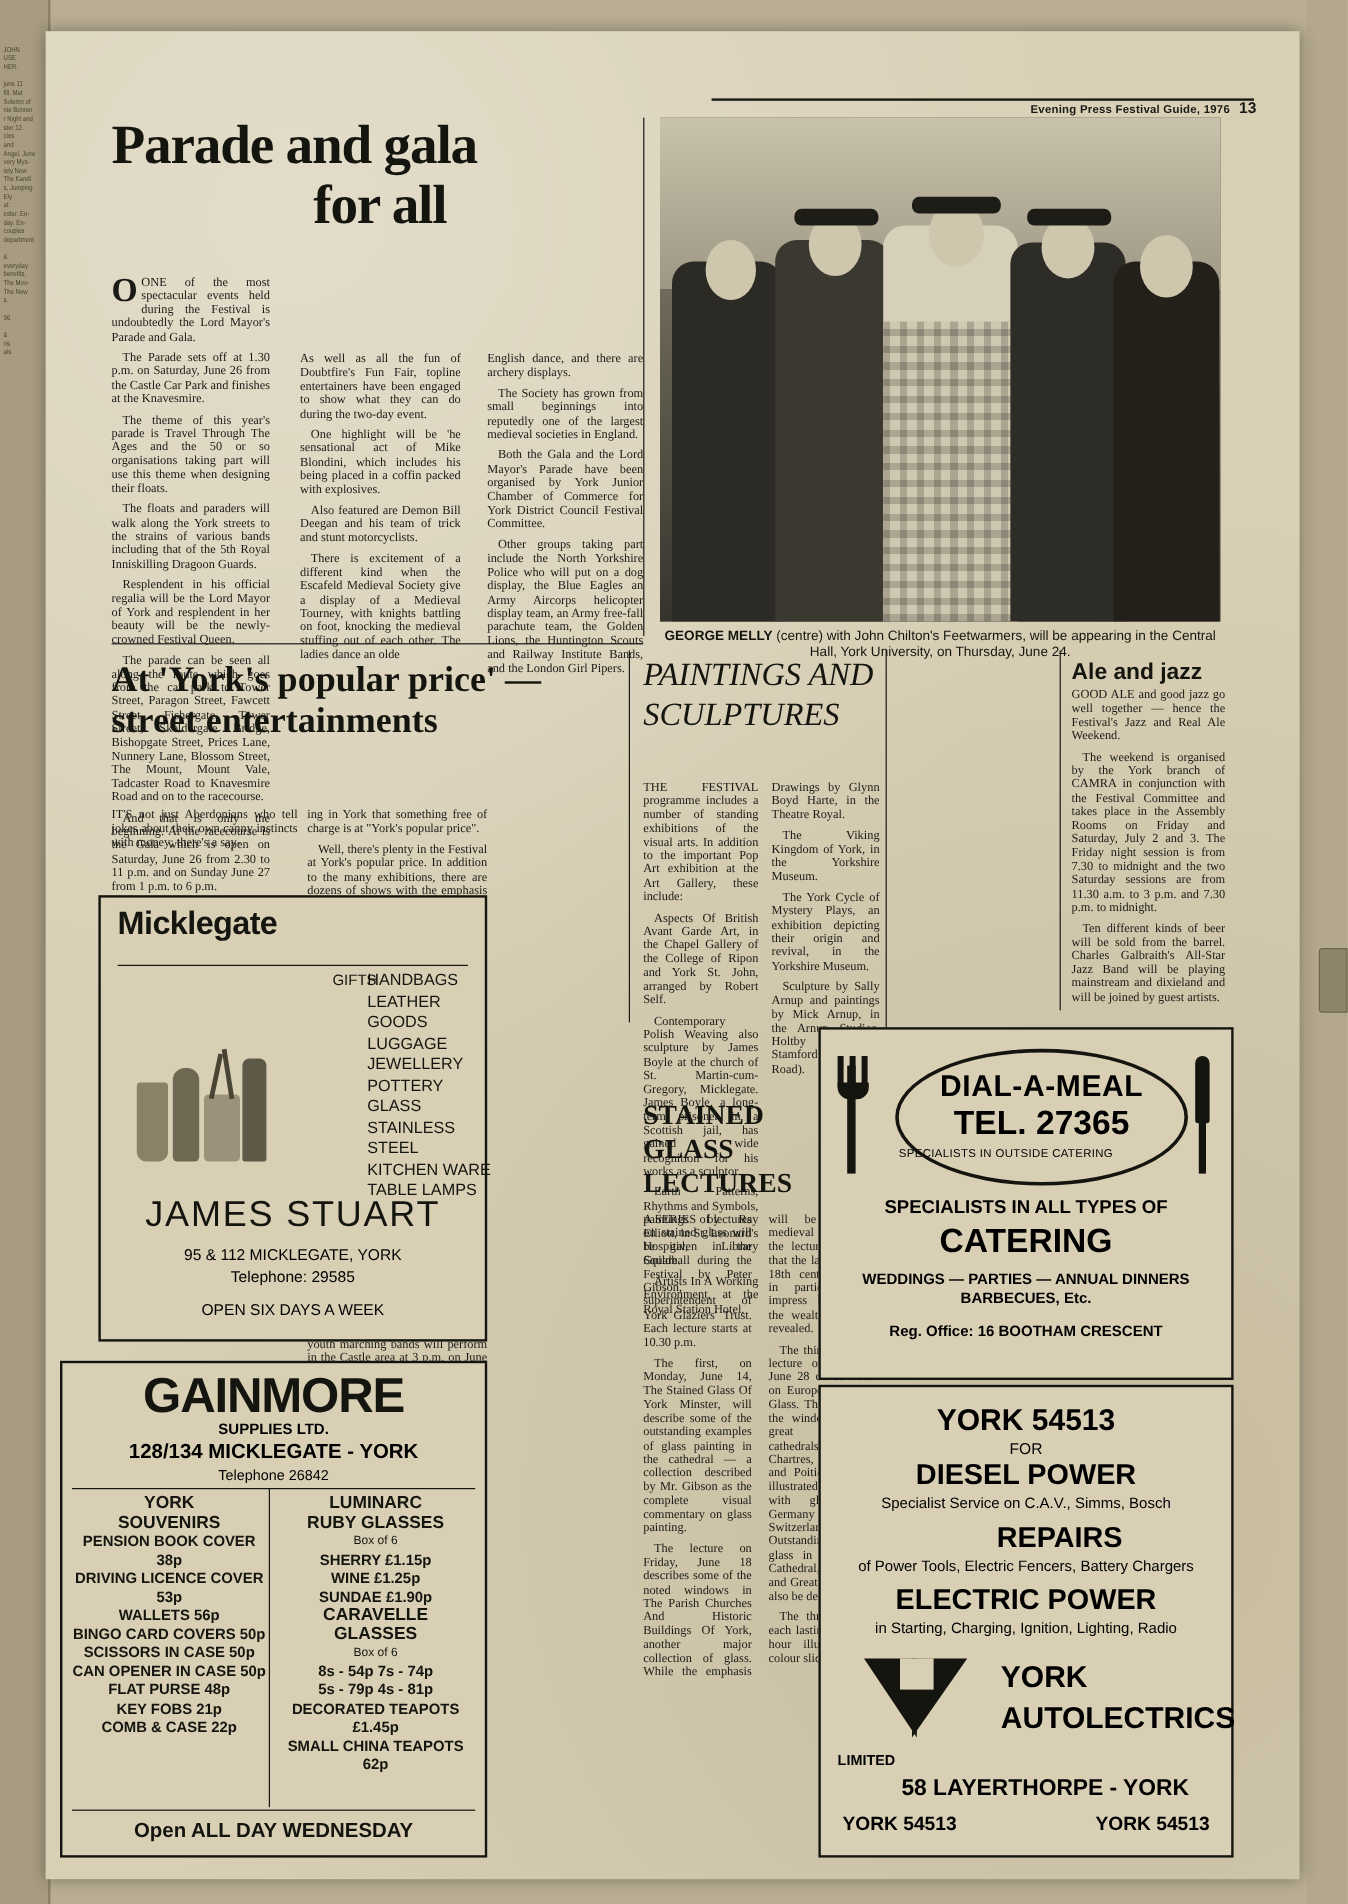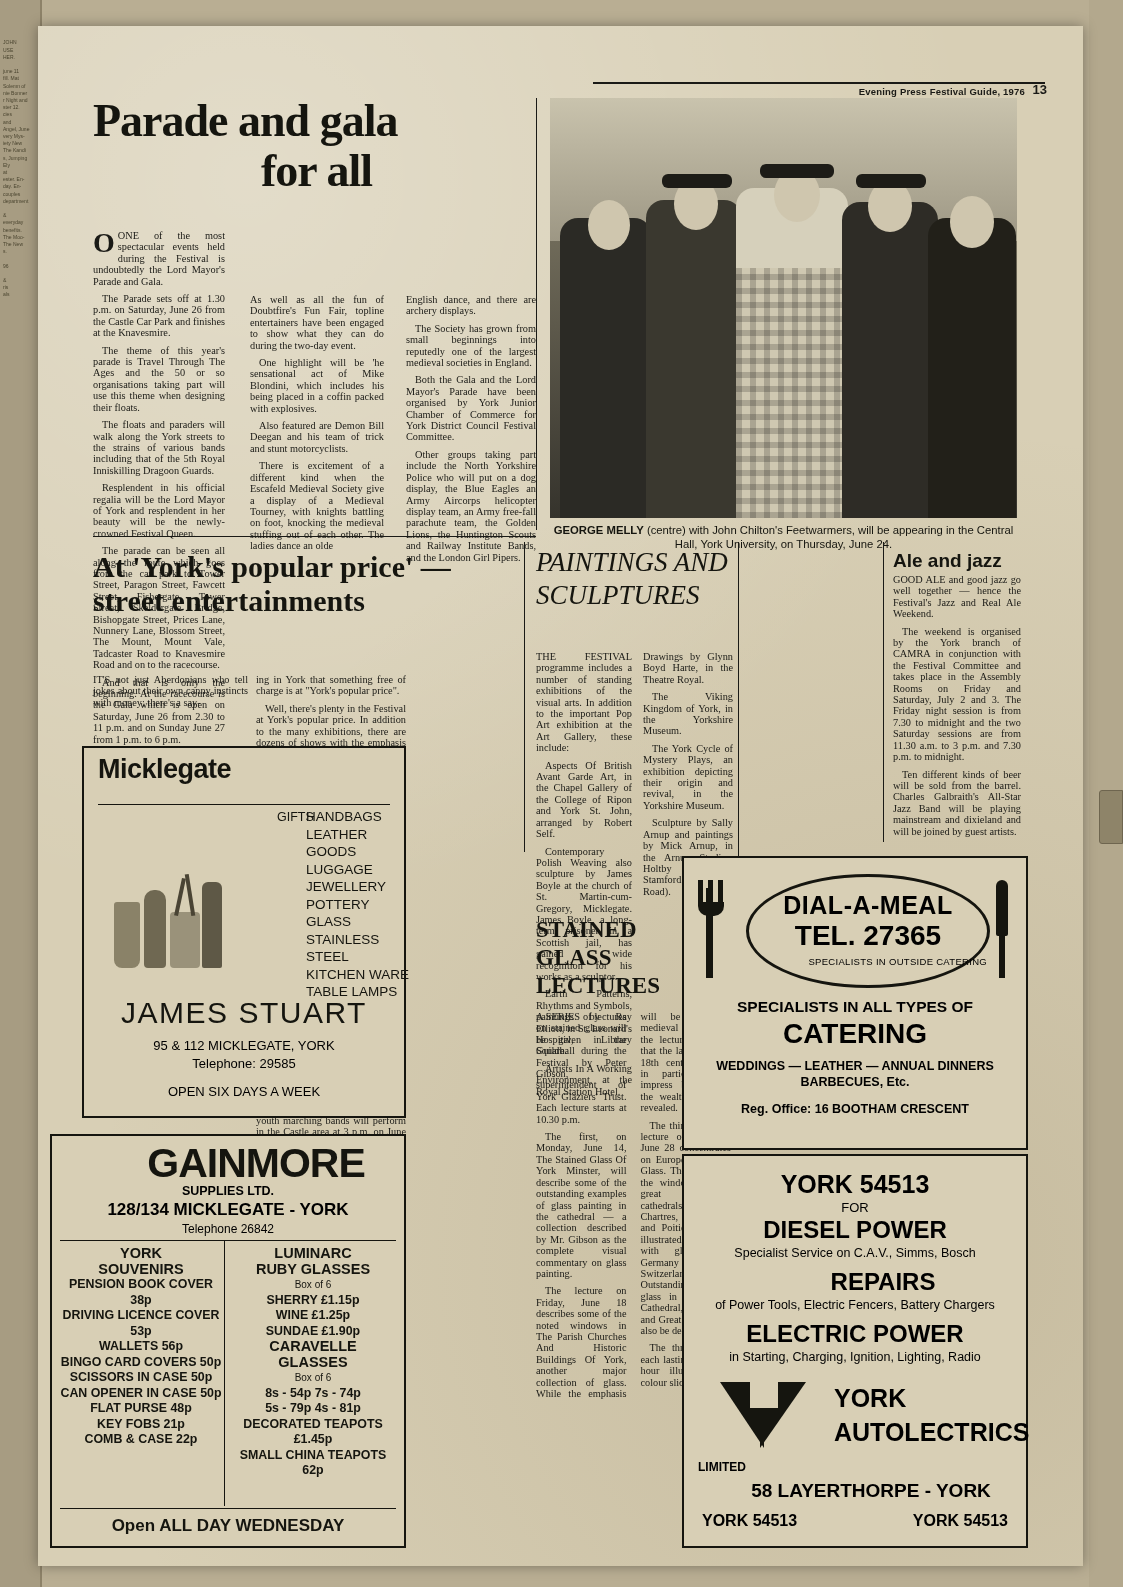--- a/index.html
+++ b/index.html
@@ -138,39 +138,39 @@
   .js-name{
     font-family:"Liberation Sans",sans-serif;font-size:30px;letter-spacing:1.5px;
     text-align:center;color:#15150f;
   }
   .js-sub{font-family:"Liberation Sans",sans-serif;font-size:13px;text-align:center;color:#000000;}
   .goods{font-family:"Liberation Sans",sans-serif;font-size:13.5px;line-height:17.5px;color:#15150f;}
   .gifts{font-family:"Liberation Sans",sans-serif;font-size:12.5px;color:#15150f;margin-left:43px;}
 
   .gain-title{
     font-family:"Liberation Sans",sans-serif;font-weight:bold;font-size:41px;
-    text-align:center;color:#15150f;letter-spacing:-1px;padding-left:28px;
+    text-align:center;color:#15150f;letter-spacing:-1px;
   }
   .gain-sub{font-family:"Liberation Sans",sans-serif;font-weight:bold;font-size:12.5px;text-align:center;}
   .gain-addr{font-family:"Liberation Sans",sans-serif;font-weight:bold;font-size:17px;text-align:center;}
   .gain-tel{font-family:"Liberation Sans",sans-serif;font-size:12px;text-align:center;}
   .lst{font-family:"Liberation Sans",sans-serif;font-weight:bold;font-size:12.4px;line-height:15.5px;text-align:center;color:#15150f;}
   .lst .big{font-size:14.5px;}
   .wed{
     font-family:"Liberation Sans",sans-serif;font-weight:bold;font-size:17px;
     text-align:center;color:#15150f;
   }
 
   .dial-oval{
     position:absolute;left:62px;top:16px;width:238px;height:108px;
     border:3px solid #15150f;border-radius:50%;
   }
   .dial-t1{font-family:"Liberation Sans",sans-serif;font-weight:bold;font-size:25px;text-align:center;letter-spacing:.5px;}
   .dial-t2{font-family:"Liberation Sans",sans-serif;font-weight:bold;font-size:28px;text-align:center;}
-  .dial-t3{font-family:"Liberation Sans",sans-serif;font-size:9.5px;text-align:right;letter-spacing:.3px;}
+  .dial-t3{font-family:"Liberation Sans",sans-serif;font-size:9.5px;text-align:left;letter-spacing:.3px;}
   .cater-h{font-family:"Liberation Sans",sans-serif;font-weight:bold;font-size:15.5px;text-align:center;}
   .cater-b{font-family:"Liberation Sans",sans-serif;font-weight:bold;font-size:28px;text-align:center;}
   .cater-s{font-family:"Liberation Sans",sans-serif;font-weight:bold;font-size:12.5px;text-align:center;line-height:16px;}
   .cater-r{font-family:"Liberation Sans",sans-serif;font-weight:bold;font-size:12.5px;text-align:center;}
 
   .york-h{font-family:"Liberation Sans",sans-serif;font-weight:bold;font-size:25px;text-align:center;}
   .york-for{font-family:"Liberation Sans",sans-serif;font-size:13px;text-align:center;}
   .york-b{font-family:"Liberation Sans",sans-serif;font-weight:bold;font-size:24px;text-align:center;}
   .york-s{font-family:"Liberation Sans",sans-serif;font-size:12.5px;text-align:center;}
   .auto-b{font-family:"Liberation Sans",sans-serif;font-weight:bold;font-size:25px;}
@@ -392,21 +392,21 @@
       <div class="fork" style="left:34px;top:22px;width:5px;height:26px;"></div>
       <div class="fork" style="left:14px;top:44px;width:26px;height:14px;border-radius:0 0 10px 10px;"></div>
     </div>
 
     <div>
       <div class="knife" style="left:312px;top:22px;width:12px;height:56px;border-radius:6px 6px 2px 2px;"></div>
       <div class="knife" style="left:315px;top:74px;width:6px;height:46px;"></div>
     </div>
     <div class="cater-h" style="position:absolute;left:0;top:140px;width:100%;">SPECIALISTS IN ALL TYPES OF</div>
     <div class="cater-b" style="position:absolute;left:0;top:160px;width:100%;">CATERING</div>
-    <div class="cater-s" style="position:absolute;left:10px;top:200px;width:322px;">WEDDINGS — LEATHER — ANNUAL DINNERS BARBECUES, Etc.</div>
+    <div class="cater-s" style="position:absolute;left:10px;top:200px;width:322px;">WEDDINGS — PARTIES — ANNUAL DINNERS BARBECUES, Etc.</div>
     <div class="cater-r" style="position:absolute;left:0;top:244px;width:100%;">Reg. Office: 16 BOOTHAM CRESCENT</div>
   </div>
 
   <div class="ad" style="left:644px;top:1128px;width:342px;height:390px;">
     <div class="york-h" style="position:absolute;left:0;top:14px;width:100%;">YORK 54513</div>
     <div class="york-for" style="position:absolute;left:0;top:44px;width:100%;">FOR</div>
     <div class="york-b" style="position:absolute;left:0;top:60px;width:100%;">DIESEL POWER</div>
     <div class="york-s" style="position:absolute;left:0;top:90px;width:100%;">Specialist Service on C.A.V., Simms, Bosch</div>
     <div class="york-b" style="position:absolute;left:0;top:112px;width:100%;margin-left:28px;">REPAIRS</div>
     <div class="york-s" style="position:absolute;left:0;top:142px;width:100%;">of Power Tools, Electric Fencers, Battery Chargers</div>

